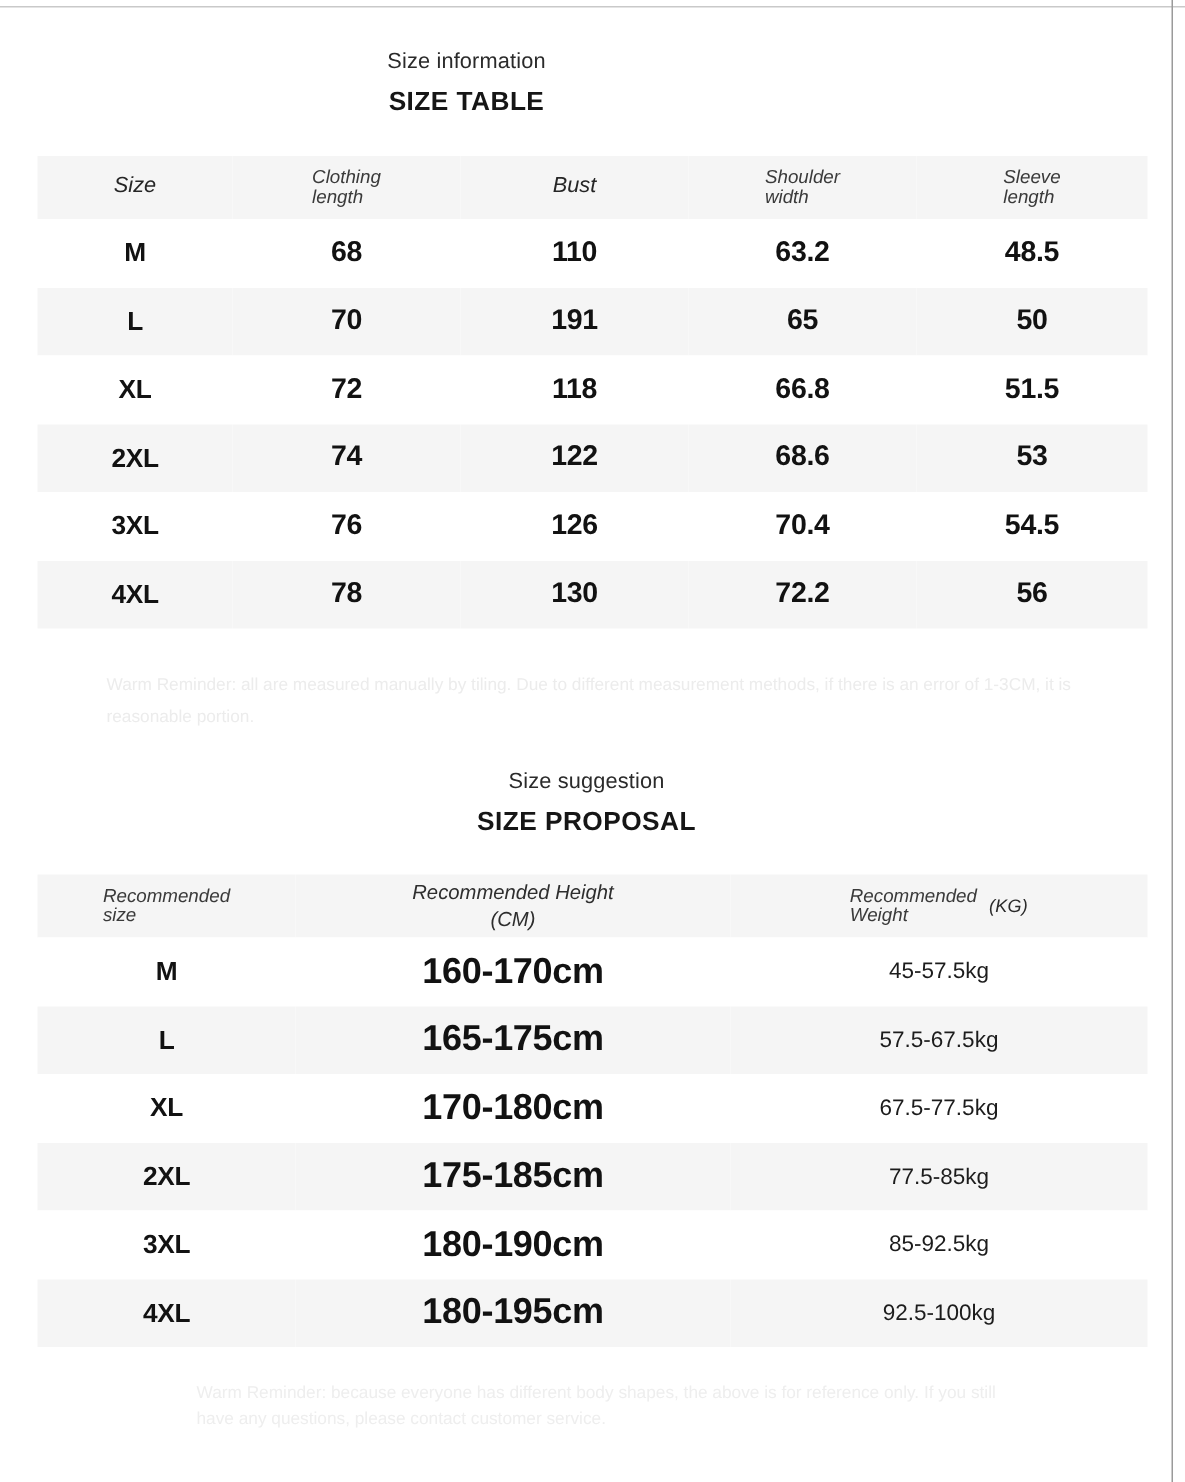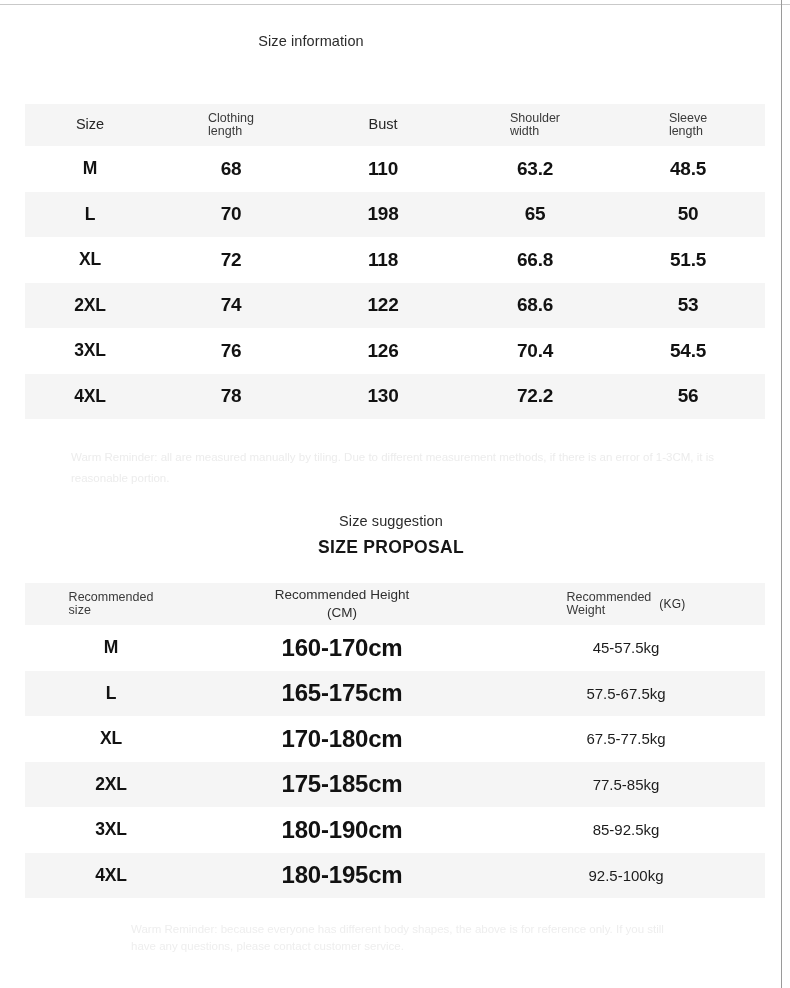--- a/index.html
+++ b/index.html
@@ -78,20 +78,21 @@
     border: none;
   }
 
   
   .size-table thead tr { height: 42px; }
   .size-table th {
     font-size: 12.5px;
     font-weight: 400;
     color: #3a3a3a;
     line-height: 1.04;
+    font-style: italic;
   }
   .th-inner {
     display: inline-block;
     text-align: left;
     line-height: 1.04;
   }
   .th-center { text-align: center; }
   .th-plain {
     font-size: 14.5px;
     font-weight: 400;
@@ -186,20 +187,21 @@
 </head>
 <body>
 
 <div id="page-top-rule"></div>
 <div id="page-right-rule"></div>
 
 <div class="content">
 
   <div id="head-1" class="section-head">
     <div class="sub">Size information</div>
+    <div class="main">SIZE TABLE</div>
   </div>
 
   <div id="table-1">
     <table class="size-table t1">
       <colgroup>
         <col style="width:130px">
         <col style="width:152px">
         <col style="width:152px">
         <col style="width:152px">
         <col style="width:154px">
@@ -236,21 +238,21 @@
         <tr class="zebra-b">
           <td class="col-size">M</td>
           <td>68</td>
           <td>110</td>
           <td>63.2</td>
           <td>48.5</td>
         </tr>
         <tr class="zebra-a">
           <td class="col-size">L</td>
           <td>70</td>
-          <td>198</td>
+          <td>191</td>
           <td>65</td>
           <td>50</td>
         </tr>
         <tr class="zebra-b">
           <td class="col-size">XL</td>
           <td>72</td>
           <td>118</td>
           <td>66.8</td>
           <td>51.5</td>
         </tr>

